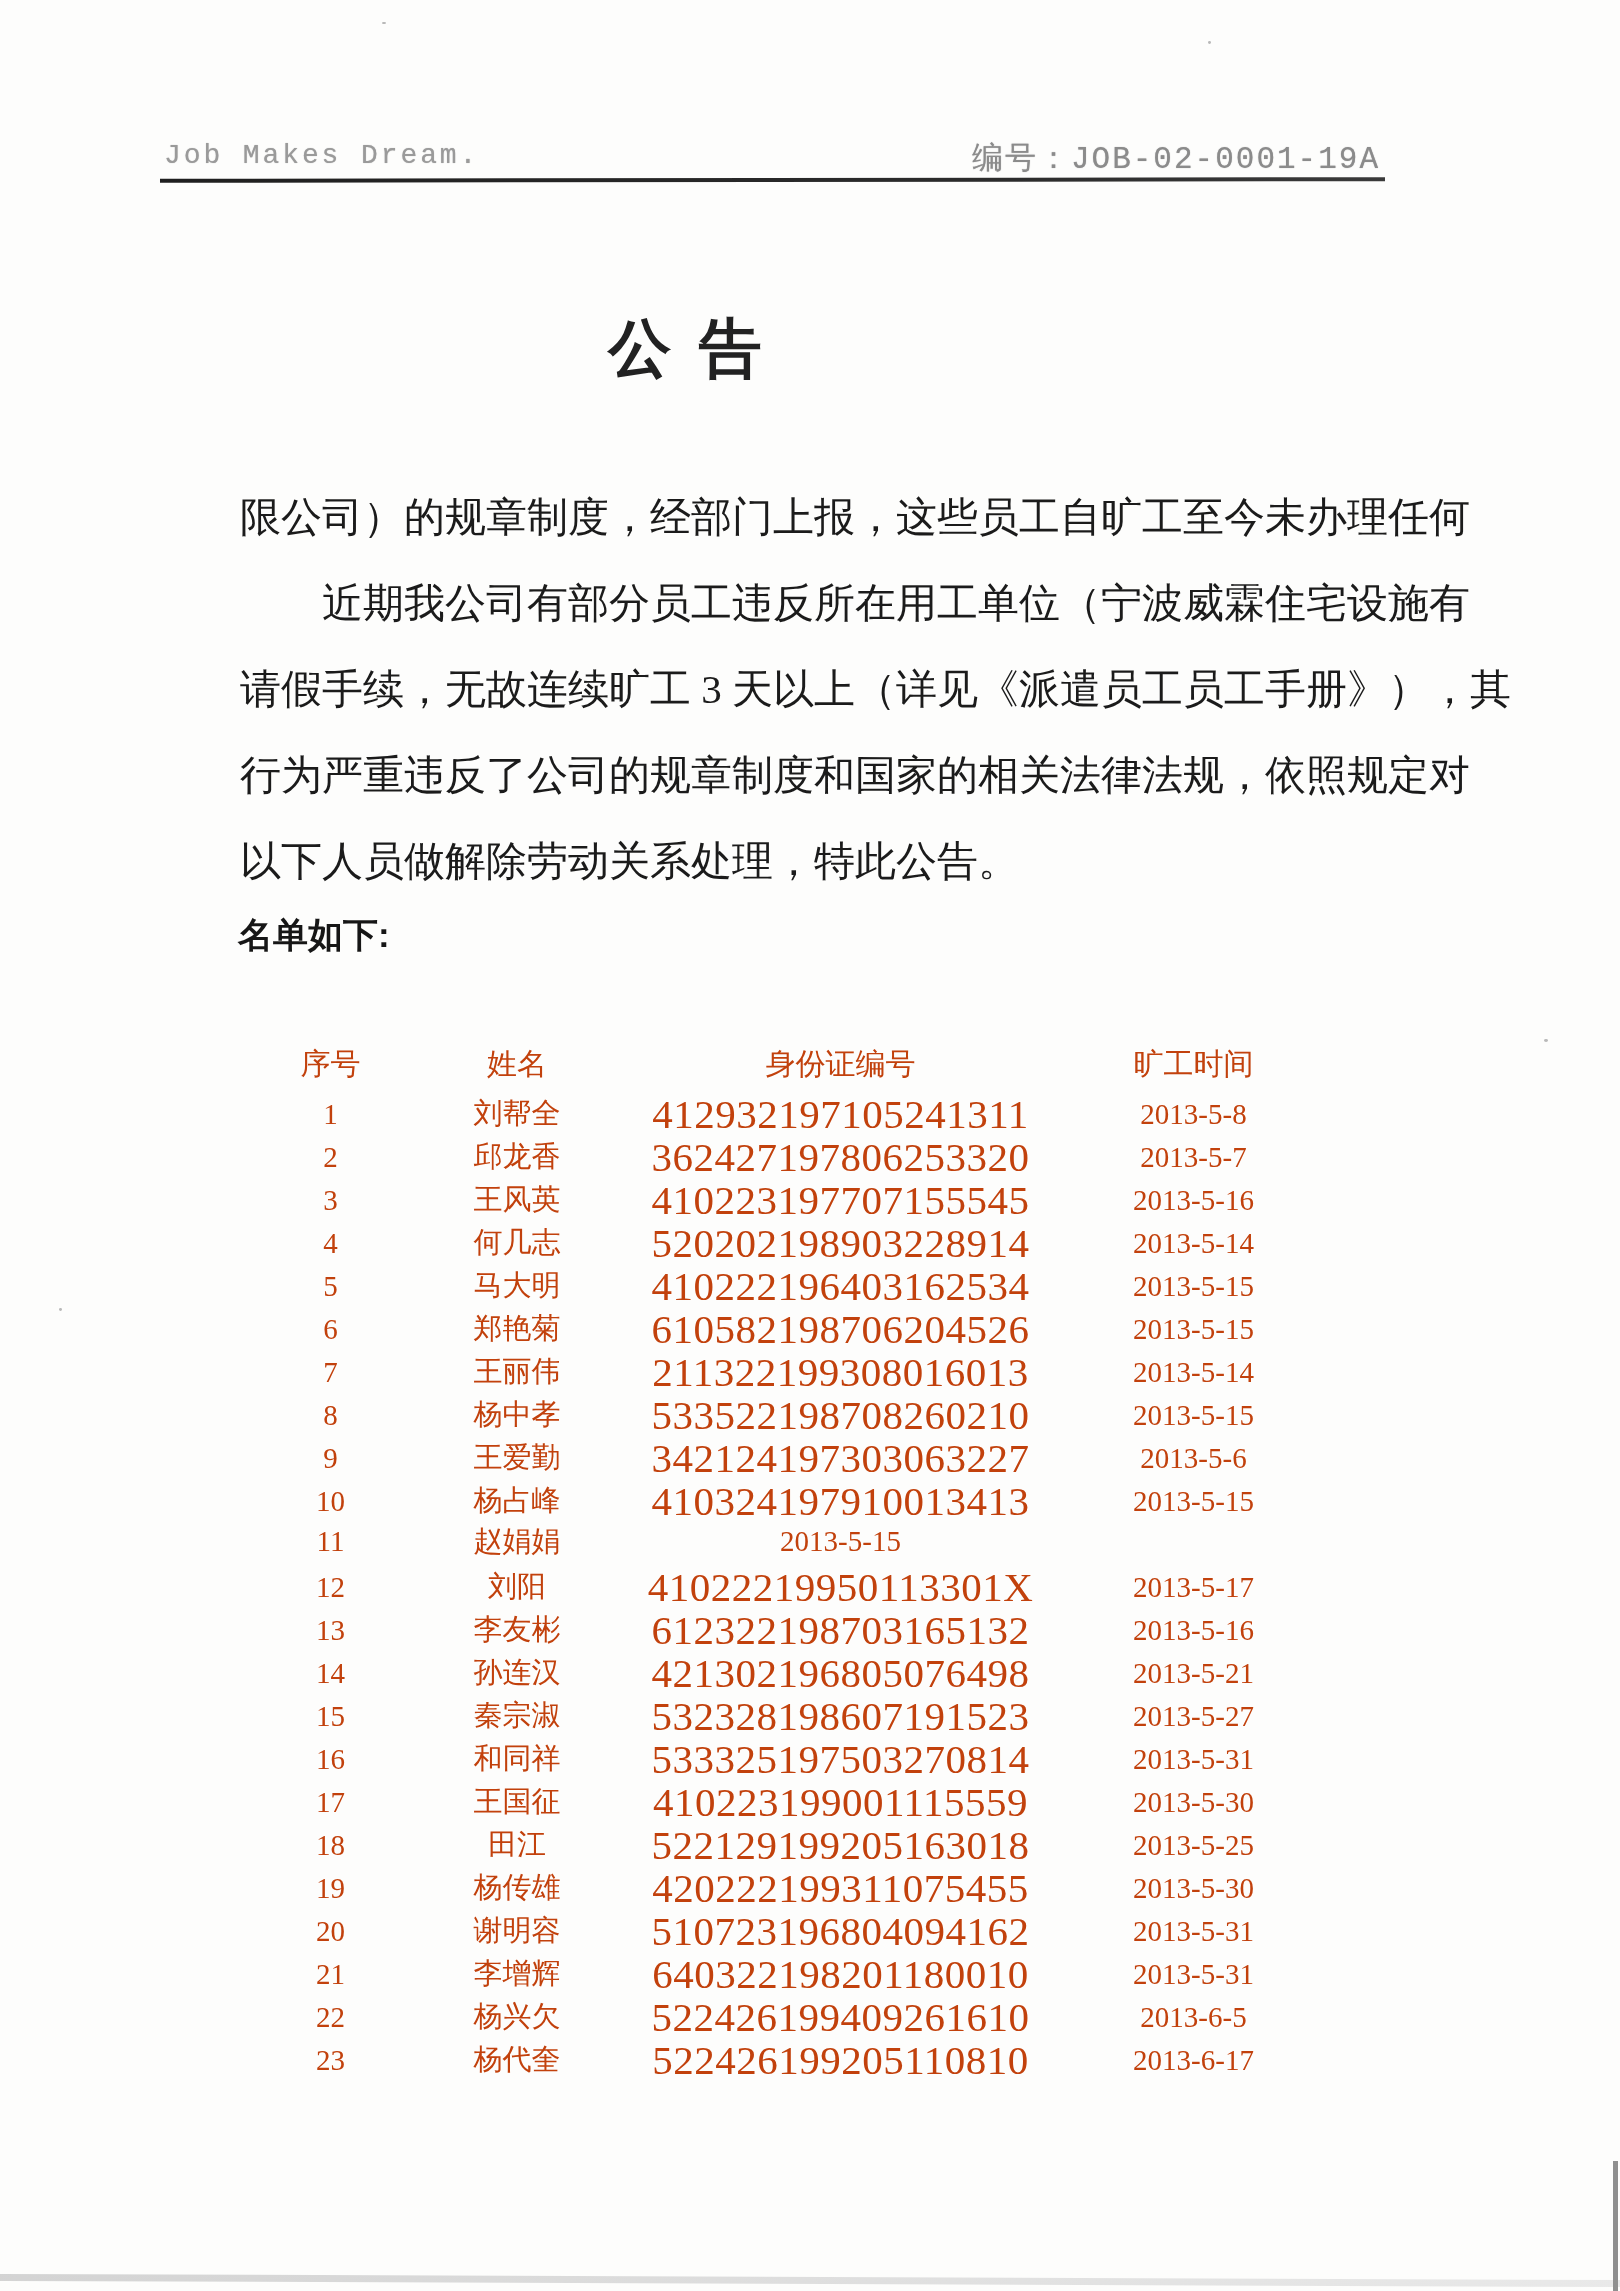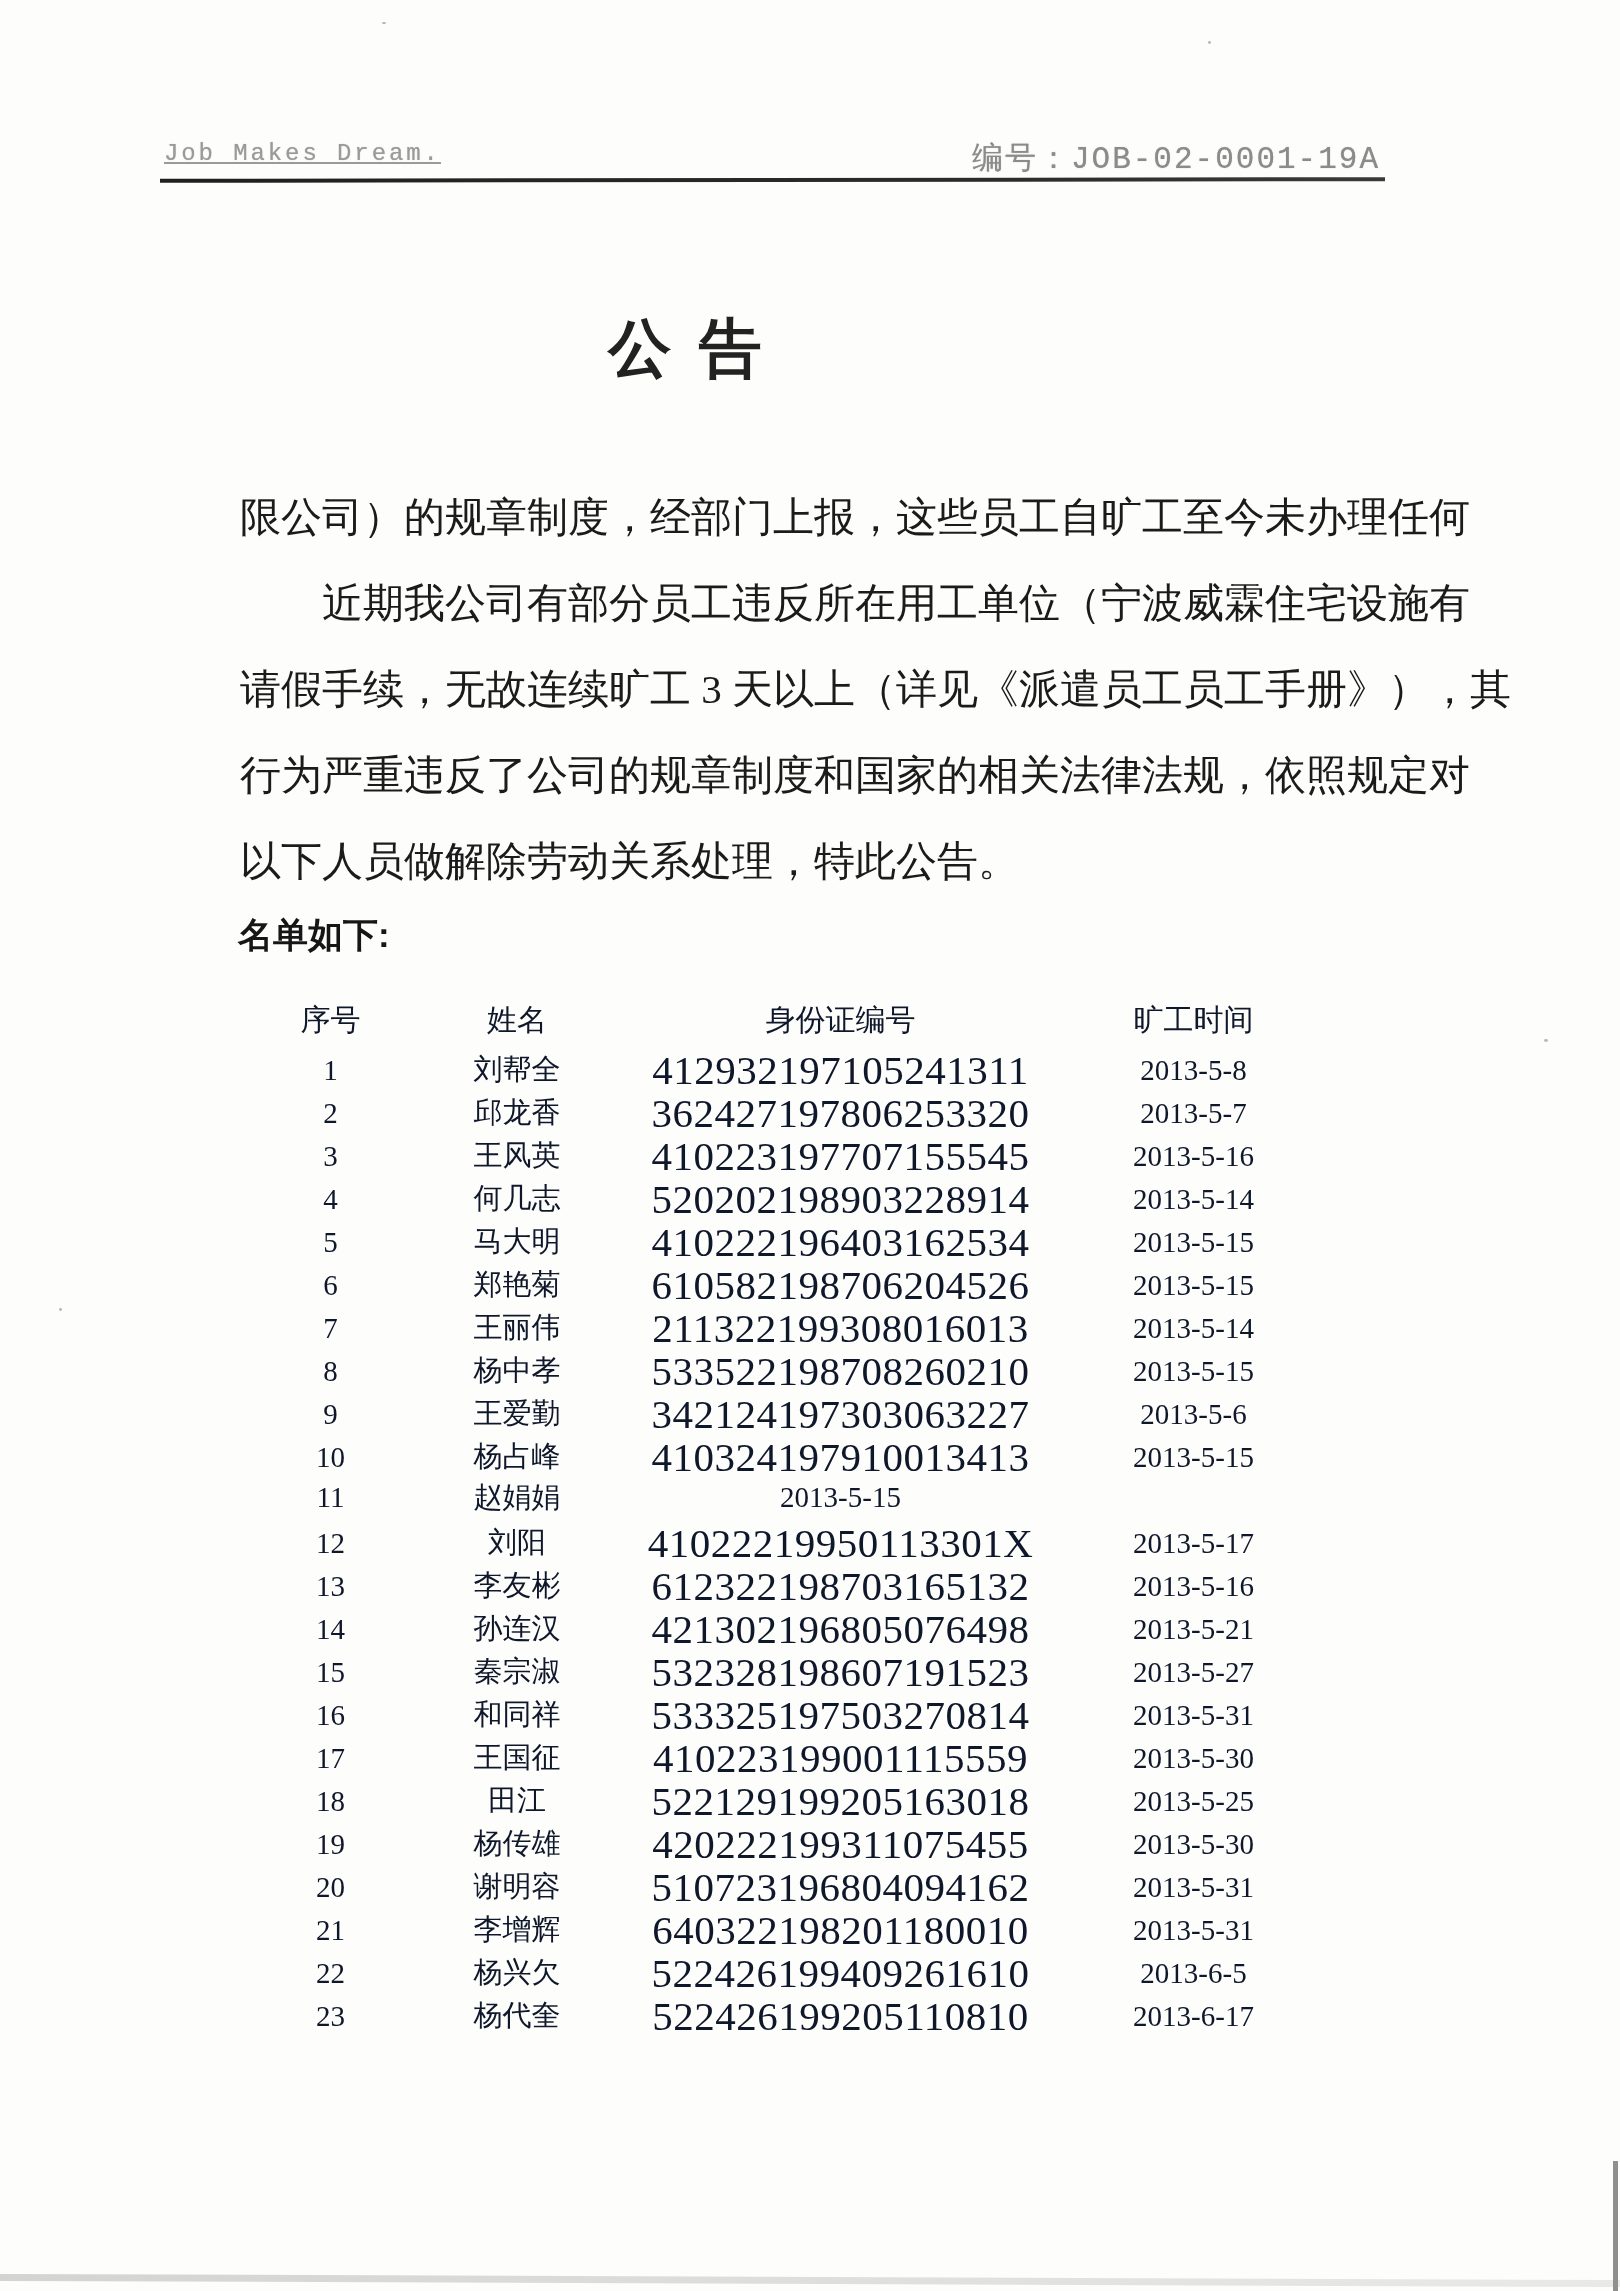--- a/index.html
+++ b/index.html
@@ -13,25 +13,24 @@
     overflow: hidden;
     font-family: "Liberation Serif", "DejaVu Serif", serif;
     color: #1c1c1c;
   }
 
   
   .hdr-slogan {
     position: absolute;
     left: 164px; top: 140px;
     font-family: "Liberation Mono", "DejaVu Sans Mono", monospace;
-    font-size: 24px;
+    font-size: 28px;
     letter-spacing: 2.9px;
     color: #9a9a9a;
     text-shadow: 0 0 1px #b5b5b5;
-    text-decoration: underline;
   }
   .hdr-docnum {
     position: absolute;
     right: 240px; top: 137px;
     font-family: "Liberation Mono", "DejaVu Sans Mono", monospace;
     font-size: 31px;
     letter-spacing: 2px;
     color: #8b8b8b;
     text-shadow: 0 0 1px #aaa;
     margin-left: 29px;
@@ -81,24 +80,24 @@
     font-family: "Liberation Sans", "DejaVu Sans", sans-serif;
     font-size: 35px;
     font-weight: bold;
     color: #161616;
     text-align: right;
   }
 
   
   .roster {
     position: absolute;
-    left: 247px; top: 995px;
+    left: 247px; top: 1039px;
     width: 1078px;
     font-size: 29px;
-    color: #0f172a;
+    color: #c2410c;
   }
   .roster-row {
     display: grid;
     grid-template-columns: 167px 206px 441px 265px;
     align-items: center;
     height: 43px;
   }
   .roster-row.head { height: 51px; font-size: 30px; }
   .cell { text-align: center; white-space: nowrap; }
   .cell.idnum {

